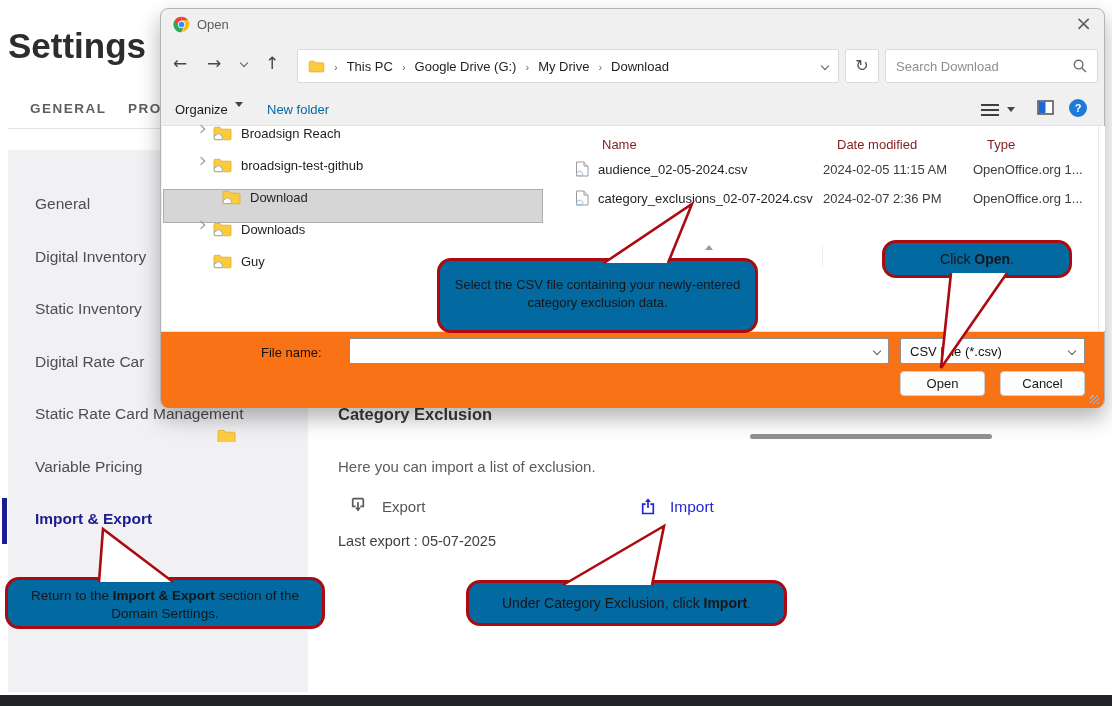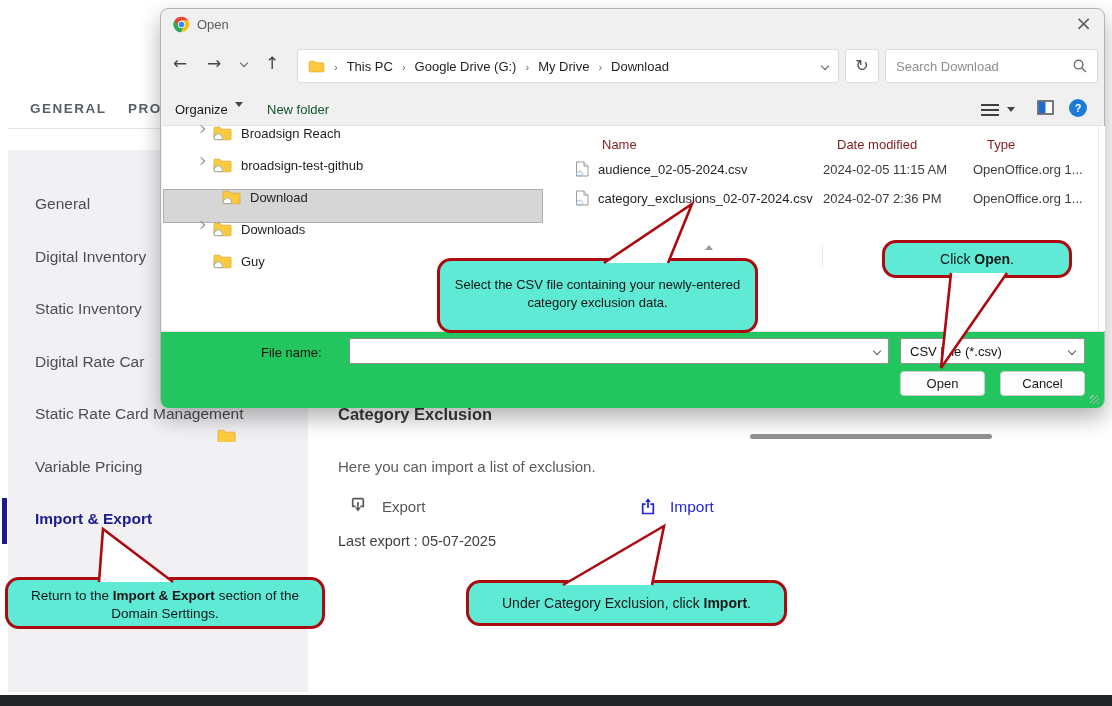--- a/index.html
+++ b/index.html
@@ -35,21 +35,21 @@
   .crumb-box { position:absolute; left:136px; top:40px; width:542px; height:34px; background:#fff; border:1px solid #dadada; border-radius:3px; display:flex; align-items:center; padding:0 10px; gap:9px; font-size:13px; color:#1f1f1f; }
   .crumb { cursor:pointer; white-space:nowrap; }
   .crumb-sep { color:#6a6a6a; font-size:11px; margin-top:1px; }
   .crumb-caret { margin-left:auto; }
   .refresh-box { position:absolute; left:684px; top:40px; width:34px; height:34px; background:#fff; border:1px solid #dadada; border-radius:3px; text-align:center; line-height:31px; font-size:16px; color:#4f4f4f; font-family:"DejaVu Sans",sans-serif; cursor:pointer; }
   .search-box { position:absolute; left:724px; top:40px; width:213px; height:34px; background:#fff; border:1px solid #dadada; border-radius:3px; display:flex; align-items:center; padding:0 10px; }
   .search-box input { border:none; outline:none; flex:1; font-size:13px; color:#333; font-family:"Liberation Sans",sans-serif; background:transparent; }
   .search-box input::placeholder { color:#8e8e8e; }
 
   .tool-organize { position:absolute; left:14px; top:93px; font-size:13px; color:#1a1a1a; display:flex; align-items:flex-start; gap:7px; cursor:pointer; }
-  .tool-newfolder { position:absolute; left:106px; top:93px; font-size:13px; color:#14532d; cursor:pointer; }
+  .tool-newfolder { position:absolute; left:106px; top:93px; font-size:13px; color:#0369a1; cursor:pointer; }
   .tri-down { width:0; height:0; border-left:4px solid transparent; border-right:4px solid transparent; border-top:5px solid #444; }
   .view-ic { position:absolute; top:92px; cursor:pointer; }
   .hamb { left:820px; width:18px; } .hamb div { height:2px; background:#3f3f3f; margin:3px 0; }
   .hamb-caret { left:846px; top:98px; }
   .pane-ic { left:876px; top:91px; }
   .help-ic { left:908px; top:90px; width:18px; height:18px; border-radius:50%; background:#1d7bd7; color:#fff; font-size:11px; font-weight:bold; text-align:center; line-height:18px; }
   .tool-divider { position:absolute; left:1px; top:116px; width:941px; height:1px; background:#e3e3e3; }
   .dlg-body { position:absolute; left:1px; top:117px; width:943px; height:205px; background:#fff; }
 
   .tree-item { position:absolute; left:0; width:395px; height:32px; display:flex; gap:9px; padding-left:36px; font-size:13px; color:#1f1f1f; cursor:pointer; }
@@ -61,44 +61,45 @@
   .fl-header { position:absolute; font-size:13px; color:#7f1d1d; cursor:pointer;text-align:center; }
   .sort-caret { position:absolute; left:543px; top:119px; width:0; height:0; border-left:4px solid transparent; border-right:4px solid transparent; border-bottom:5px solid #9a9a9a; }
   .fl-sep { position:absolute; top:119px; width:1px; height:22px; background:#ececec; }
   .file-row { position:absolute; left:412px; width:524px; height:28px; display:flex; align-items:center; font-size:13px; color:#1f1f1f; cursor:pointer; }
   .file-row .fname { margin-left:8px; width:225px; white-space:nowrap; overflow:hidden; }
   .file-row .fdate { width:150px; color:#3c3c3c; }
   .file-row .ftype { width:120px; color:#3c3c3c; white-space:nowrap; overflow:hidden; }
   .hscroll { position:absolute; left:588px; top:308px; width:242px; height:5px; background:#8f8f8f; border-radius:3px; cursor:pointer; }
   .vline-right { position:absolute; left:936px; top:117px; width:1px; height:205px; background:#e8e8e8; }
 
-  .dlg-bottom { position:absolute; left:0; top:322px; width:943px; height:77px; background:#22c55e; border-top:1px solid #e0e0e0; border-radius:0 0 8px 8px; }
+  .dlg-bottom { position:absolute; left:0; top:322px; width:943px; height:77px; background:#f97316; border-top:1px solid #e0e0e0; border-radius:0 0 8px 8px; }
   .fn-label { position:absolute; left:100px; top:13px; font-size:13px; color:#111; }
   .fn-input { position:absolute; left:188px; top:6px; width:540px; height:26px; background:#fff; border:1px solid #8f8f8f; border-radius:2px; display:flex; align-items:center; padding:0 8px; }
   .fn-input input { border:none; outline:none; flex:1; font-size:13px; font-family:"Liberation Sans",sans-serif; }
   .ft-select { position:absolute; left:739px; top:6px; width:185px; height:26px; background:#fff; border:1px solid #8f8f8f; border-radius:2px; display:flex; align-items:center; justify-content:space-between; padding:0 9px; font-size:13px; color:#111; cursor:pointer; }
   .btn { position:absolute; top:39px; width:85px; height:25px; background:#fdfdfd; border:1px solid #cfcfcf; border-radius:4px; font-size:13px; color:#1a1a1a; text-align:center; line-height:23px; cursor:pointer; }
   .btn-open { left:739px; } .btn-cancel { left:839px; }
   .grip { position:absolute; right:5px; bottom:4px; width:9px; height:9px; background:repeating-linear-gradient(135deg, transparent 0 2px, #b9b9b9 2px 3px); }
 
   
-  .callout { position:absolute; background:#5eead4; border:3px solid #ab0a10; border-radius:14px; z-index:20; color:#161616; text-align:center; }
+  .callout { position:absolute; background:#0369a1; border:3px solid #ab0a10; border-radius:14px; z-index:20; color:#161616; text-align:center; }
   .co-select { left:437px; top:258px; width:321px; height:75px; font-size:13px; line-height:17.5px; padding:15px 10px 0; }
   .co-open { left:882px; top:240px; width:190px; height:38px; font-size:14px; line-height:32px; }
   .co-return { left:5px; top:577px; width:320px; height:52px; font-size:13.5px; line-height:18px; padding-top:7px; }
   .co-import { left:466px; top:580px; width:321px; height:46px; font-size:14px; line-height:40px; }
   .tails { position:absolute; left:0; top:0; width:1112px; height:706px; z-index:25; pointer-events:none; }
   .callout b { font-weight:bold; }
   .co-text { position:relative; z-index:30; }
 </style>
 </head>
 <body>
 
 <div class="page">
 
+  <div class="app-title">Settings</div>
   <div class="tab tab1">GENERAL</div>
   <div class="tab tab2">PRO</div>
   <div class="tabbar-line"></div>
 
   <div class="sidebar">
     <div class="side-item" style="top:45px">General</div>
     <div class="side-item" style="top:98px">Digital Inventory</div>
     <div class="side-item" style="top:150px">Static Inventory</div>
     <div class="side-item" style="top:203px">Digital Rate Car</div>
     <div class="side-item" style="top:255px">Static Rate Card Management</div>

